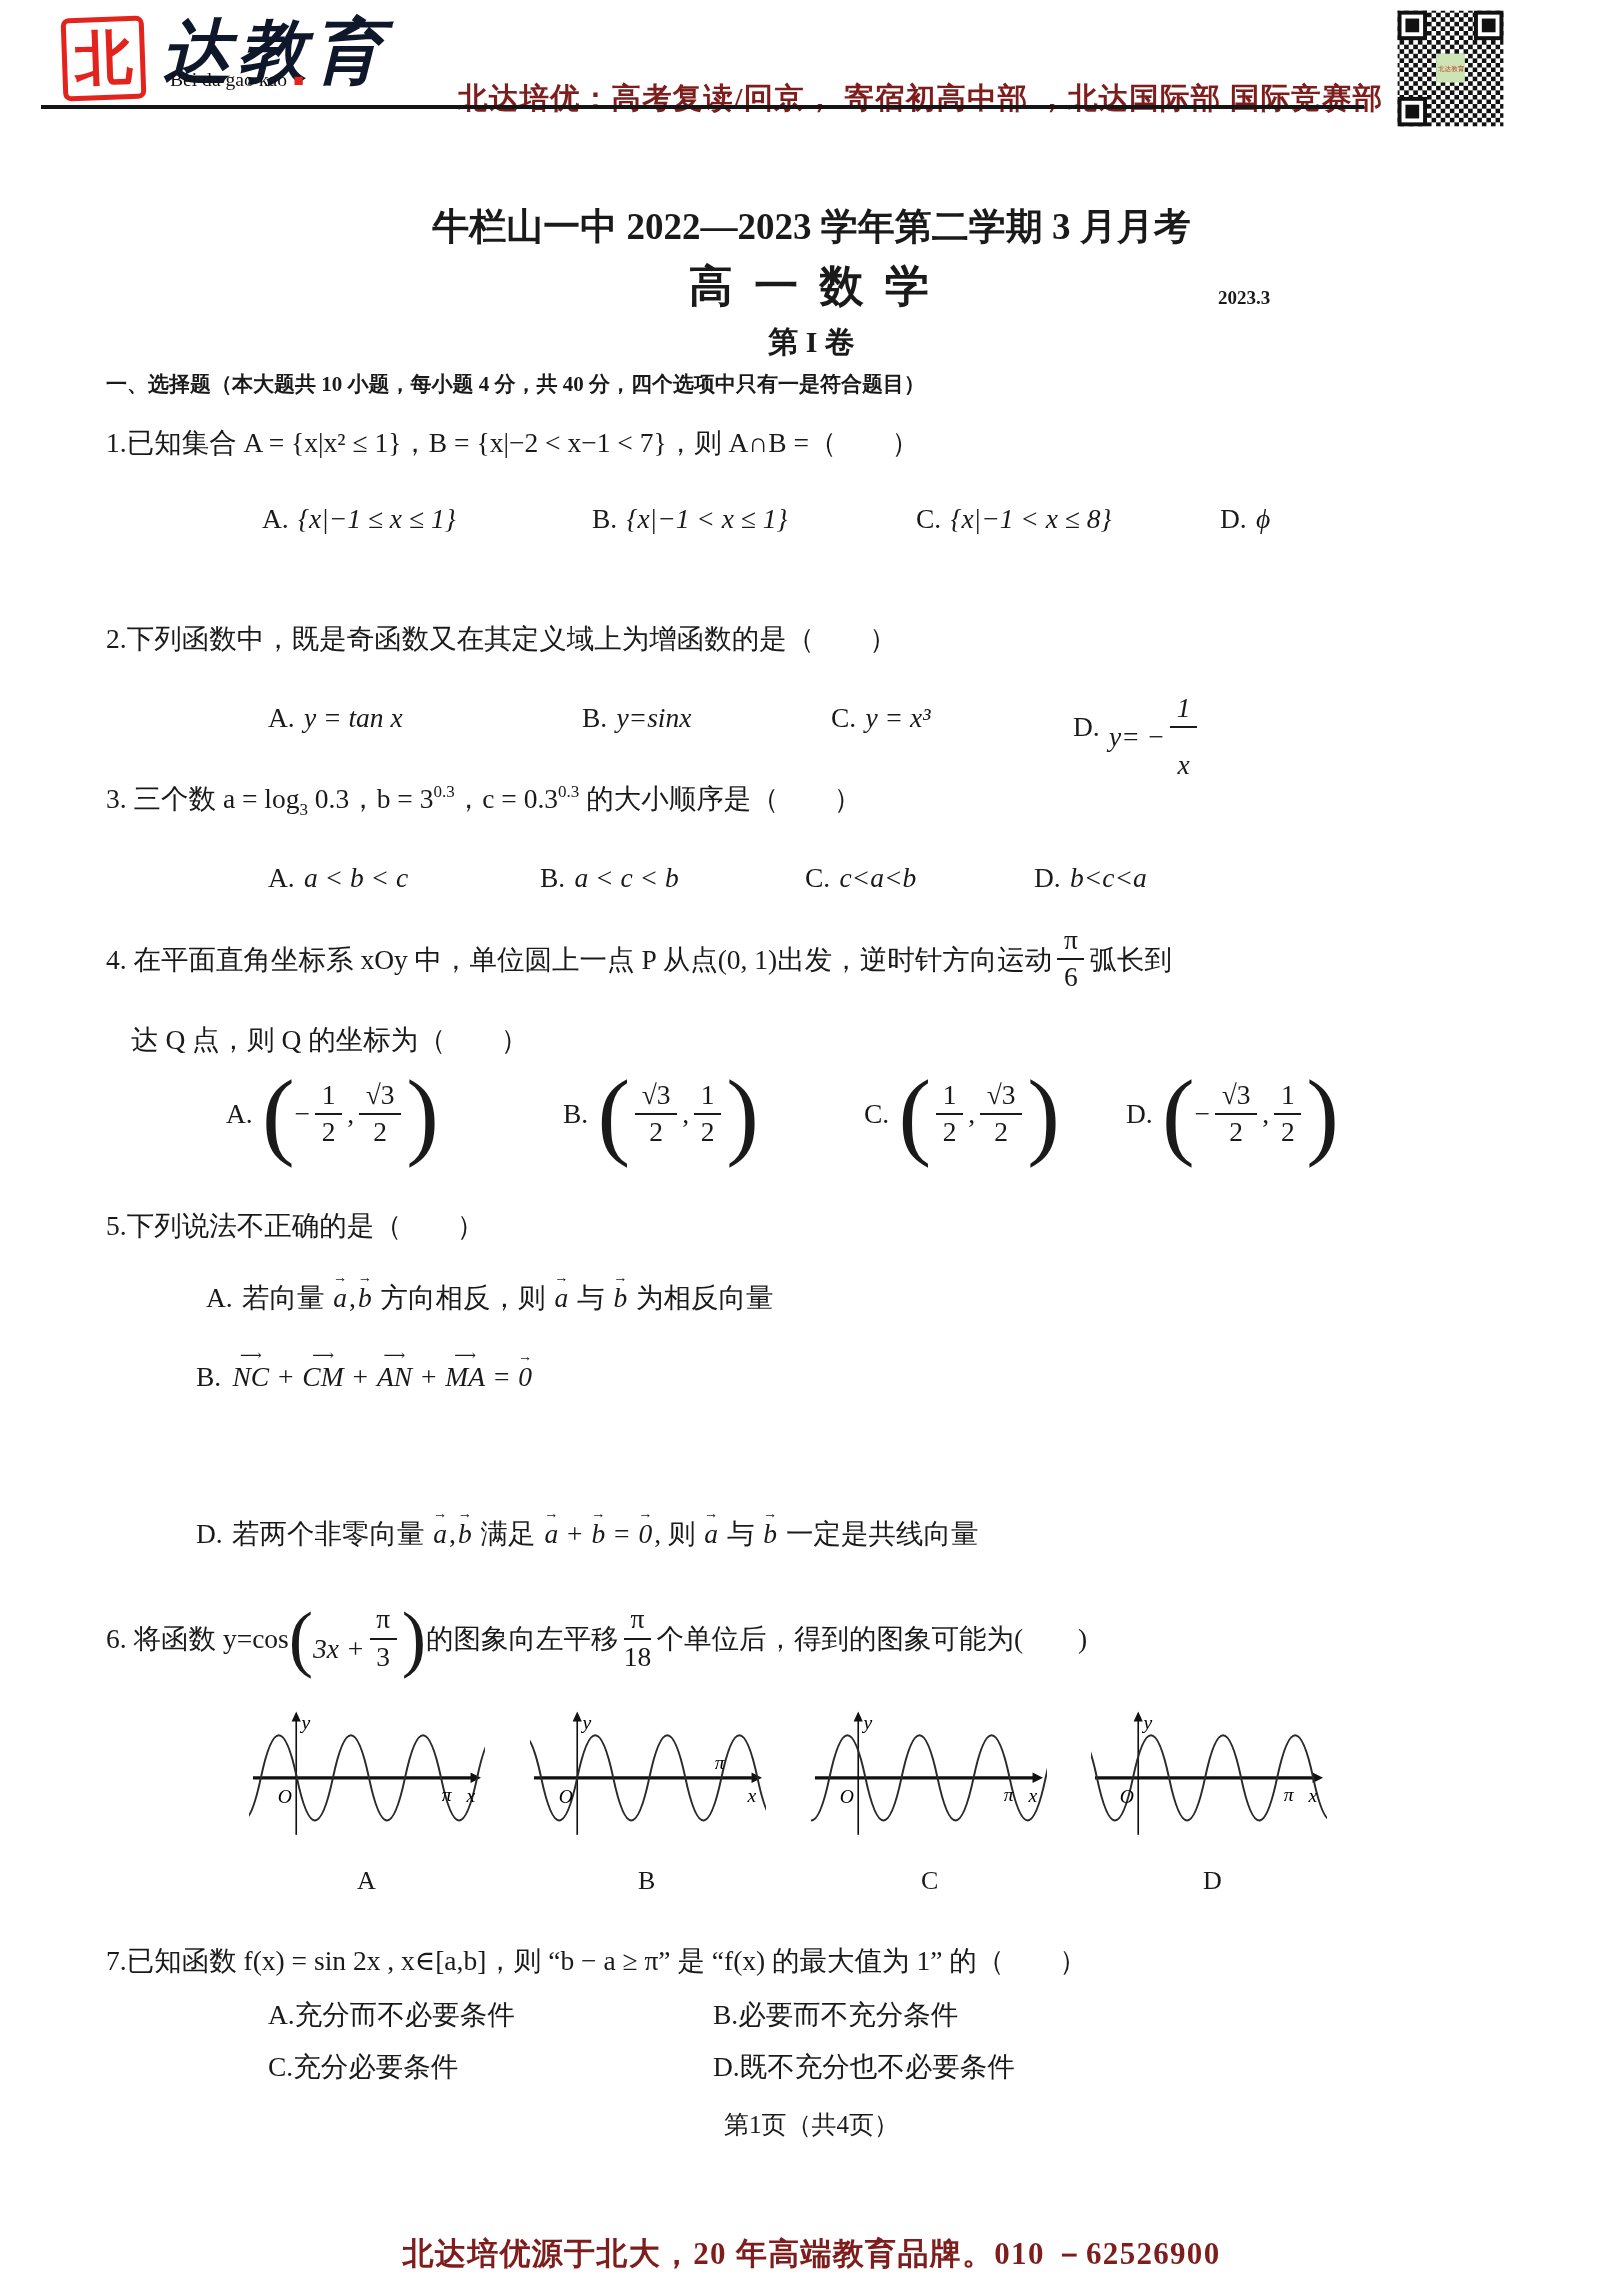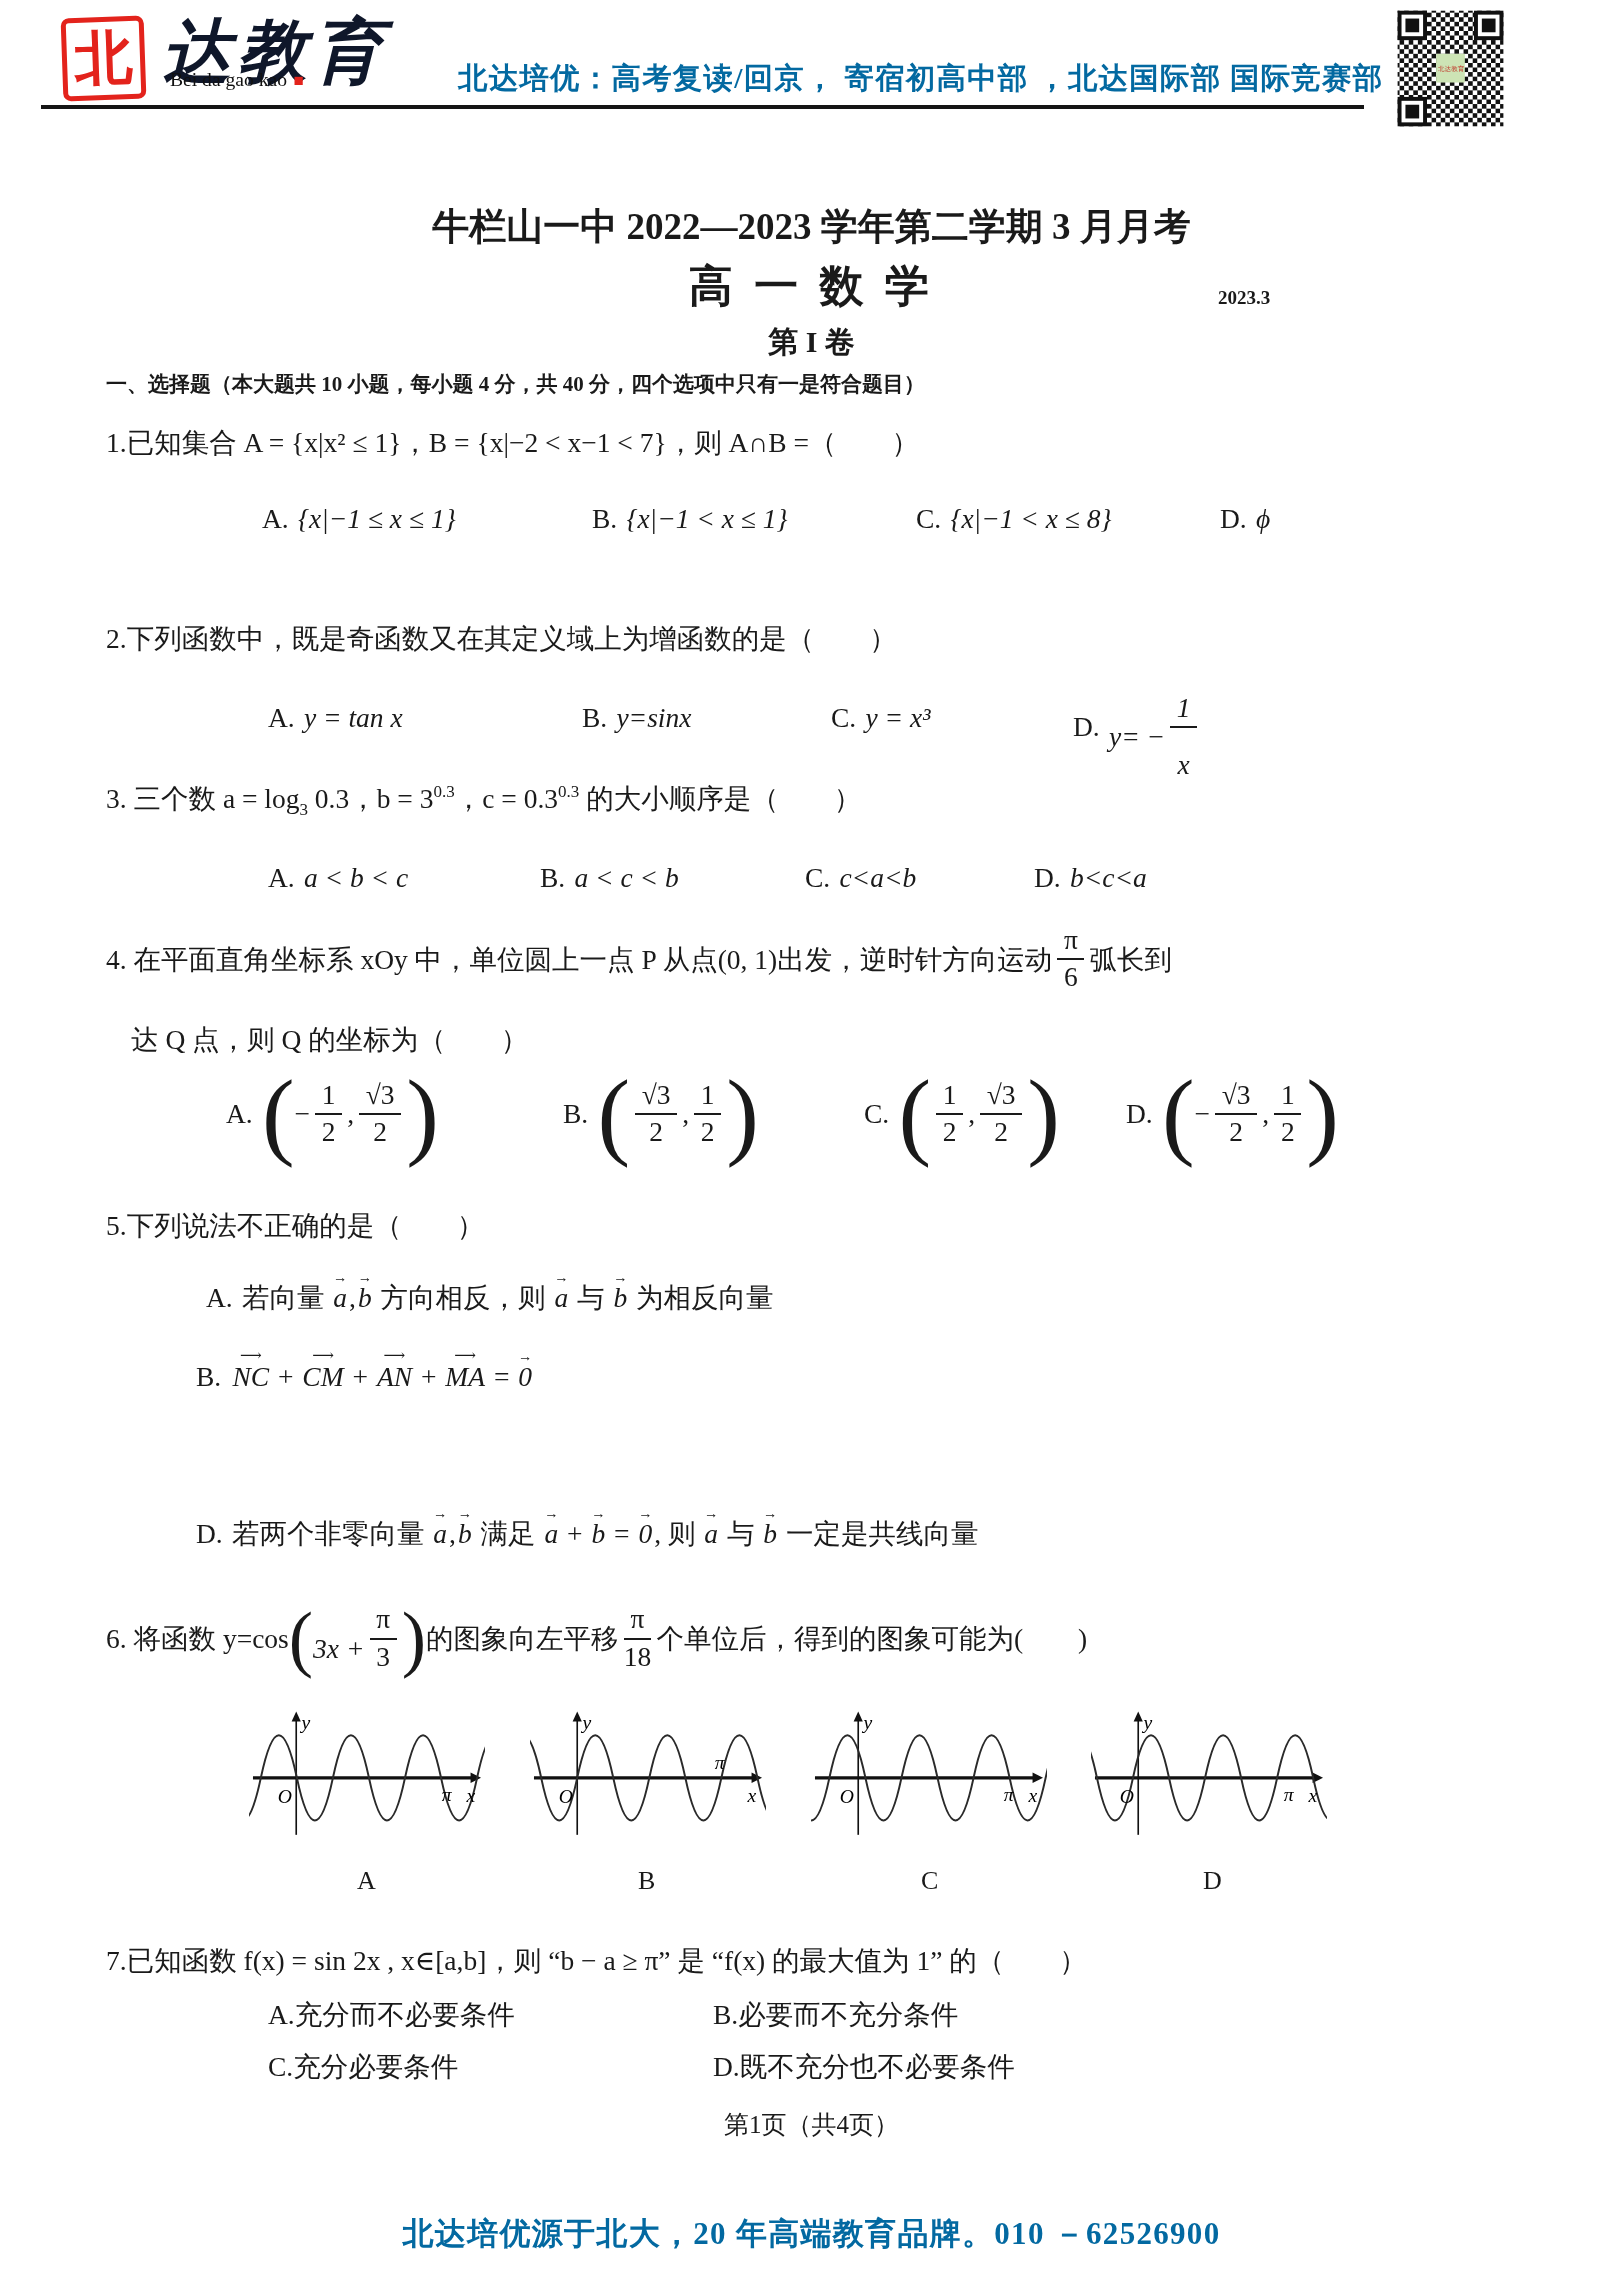--- a/index.html
+++ b/index.html
@@ -1,19 +1,19 @@
 <!DOCTYPE html>
 <html style="font-size:10.5px"><head>
 <meta charset="utf-8">
 <style>
   html,body { margin:0; padding:0; background:#888; }
   .page { position:relative; width:1623px; height:2295px; background:#ffffff;
           font-family:"Liberation Serif","DejaVu Serif",serif; color:#1a1a1a; overflow:hidden; }
   .abs { position:absolute; }
-  .red { color:#0369a1; }
+  .red { color:#7f1d1d;margin-top:20px; }
   .b { font-weight:bold; }
   .center { left:0; width:1623px; text-align:center; }
   .stem { font-size:27.5px; line-height:1.35; white-space:nowrap; }
   .opt { position:absolute; font-size:27.5px; white-space:nowrap; }
   .opt-label { margin-right:9.2px; }
   .m { font-style:italic;margin-top:20px; }
   .fx { display:flex; align-items:center; white-space:nowrap; }
   .frac { display:inline-flex; flex-direction:column; text-align:center; vertical-align:middle; margin:0 5.2px; }
   .frac .fn { display:block; padding:0 6.5px 3.3px; border-bottom:2px solid #1a1a1a; line-height:1.05; }
   .frac .fd { display:block; padding-top:3.3px; line-height:1.05; }

